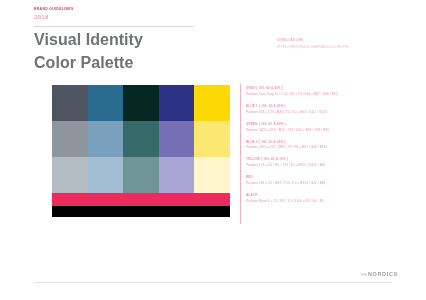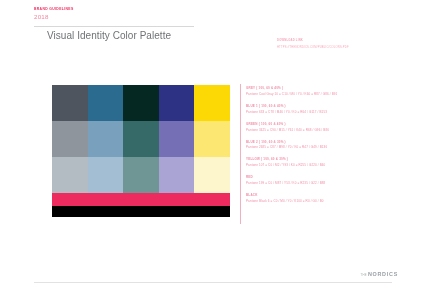--- a/index.html
+++ b/index.html
@@ -21,22 +21,22 @@
   .hdr-year{
     font-size:6.2px;font-weight:400;letter-spacing:.2px;
     color:#f2869f;line-height:1.35;margin-top:.5px;
   }
   .hdr-rule{
     position:absolute;left:34px;top:25.5px;width:160px;height:.5px;
     background:#d8d8d8;
   }
   .title{
     position:absolute;left:34px;top:29px;width:150px;
-    font-size:10px;font-weight:400;line-height:1.42;
-    color:#6f7376;letter-spacing:.05px;margin-left:13px;
+    font-size:16px;font-weight:700;line-height:1.42;
+    color:#6f7376;letter-spacing:.05px;
   }
 
   
   .dl{position:absolute;left:277px;top:39px;width:140px;}
   .dl-label{
     font-size:2.7px;font-weight:700;letter-spacing:.22px;
     color:#f6a8bc;line-height:1.6;text-transform:uppercase;
   }
   .dl-url{
     font-size:2.7px;font-weight:400;letter-spacing:.18px;

